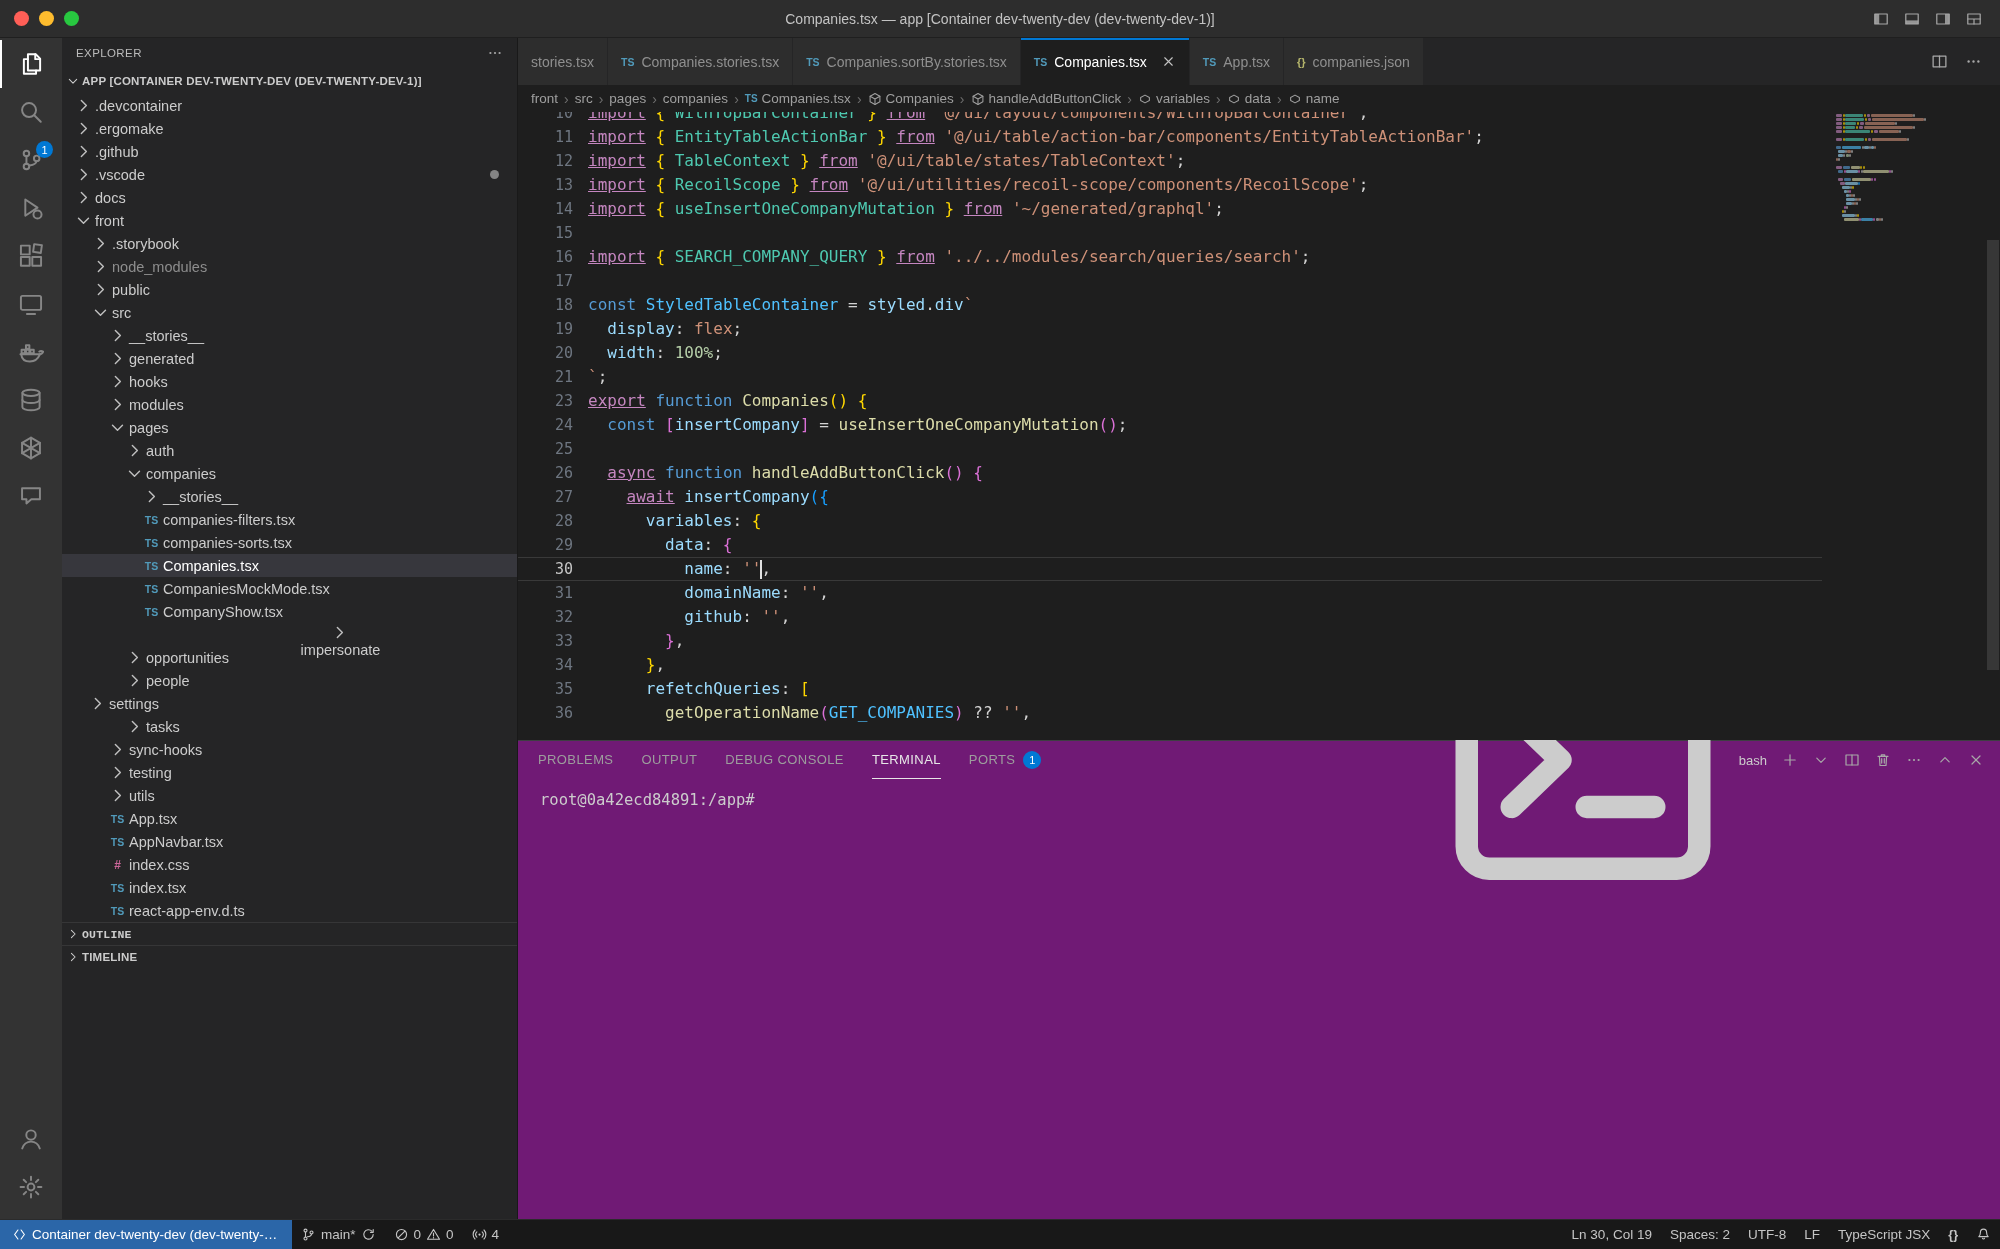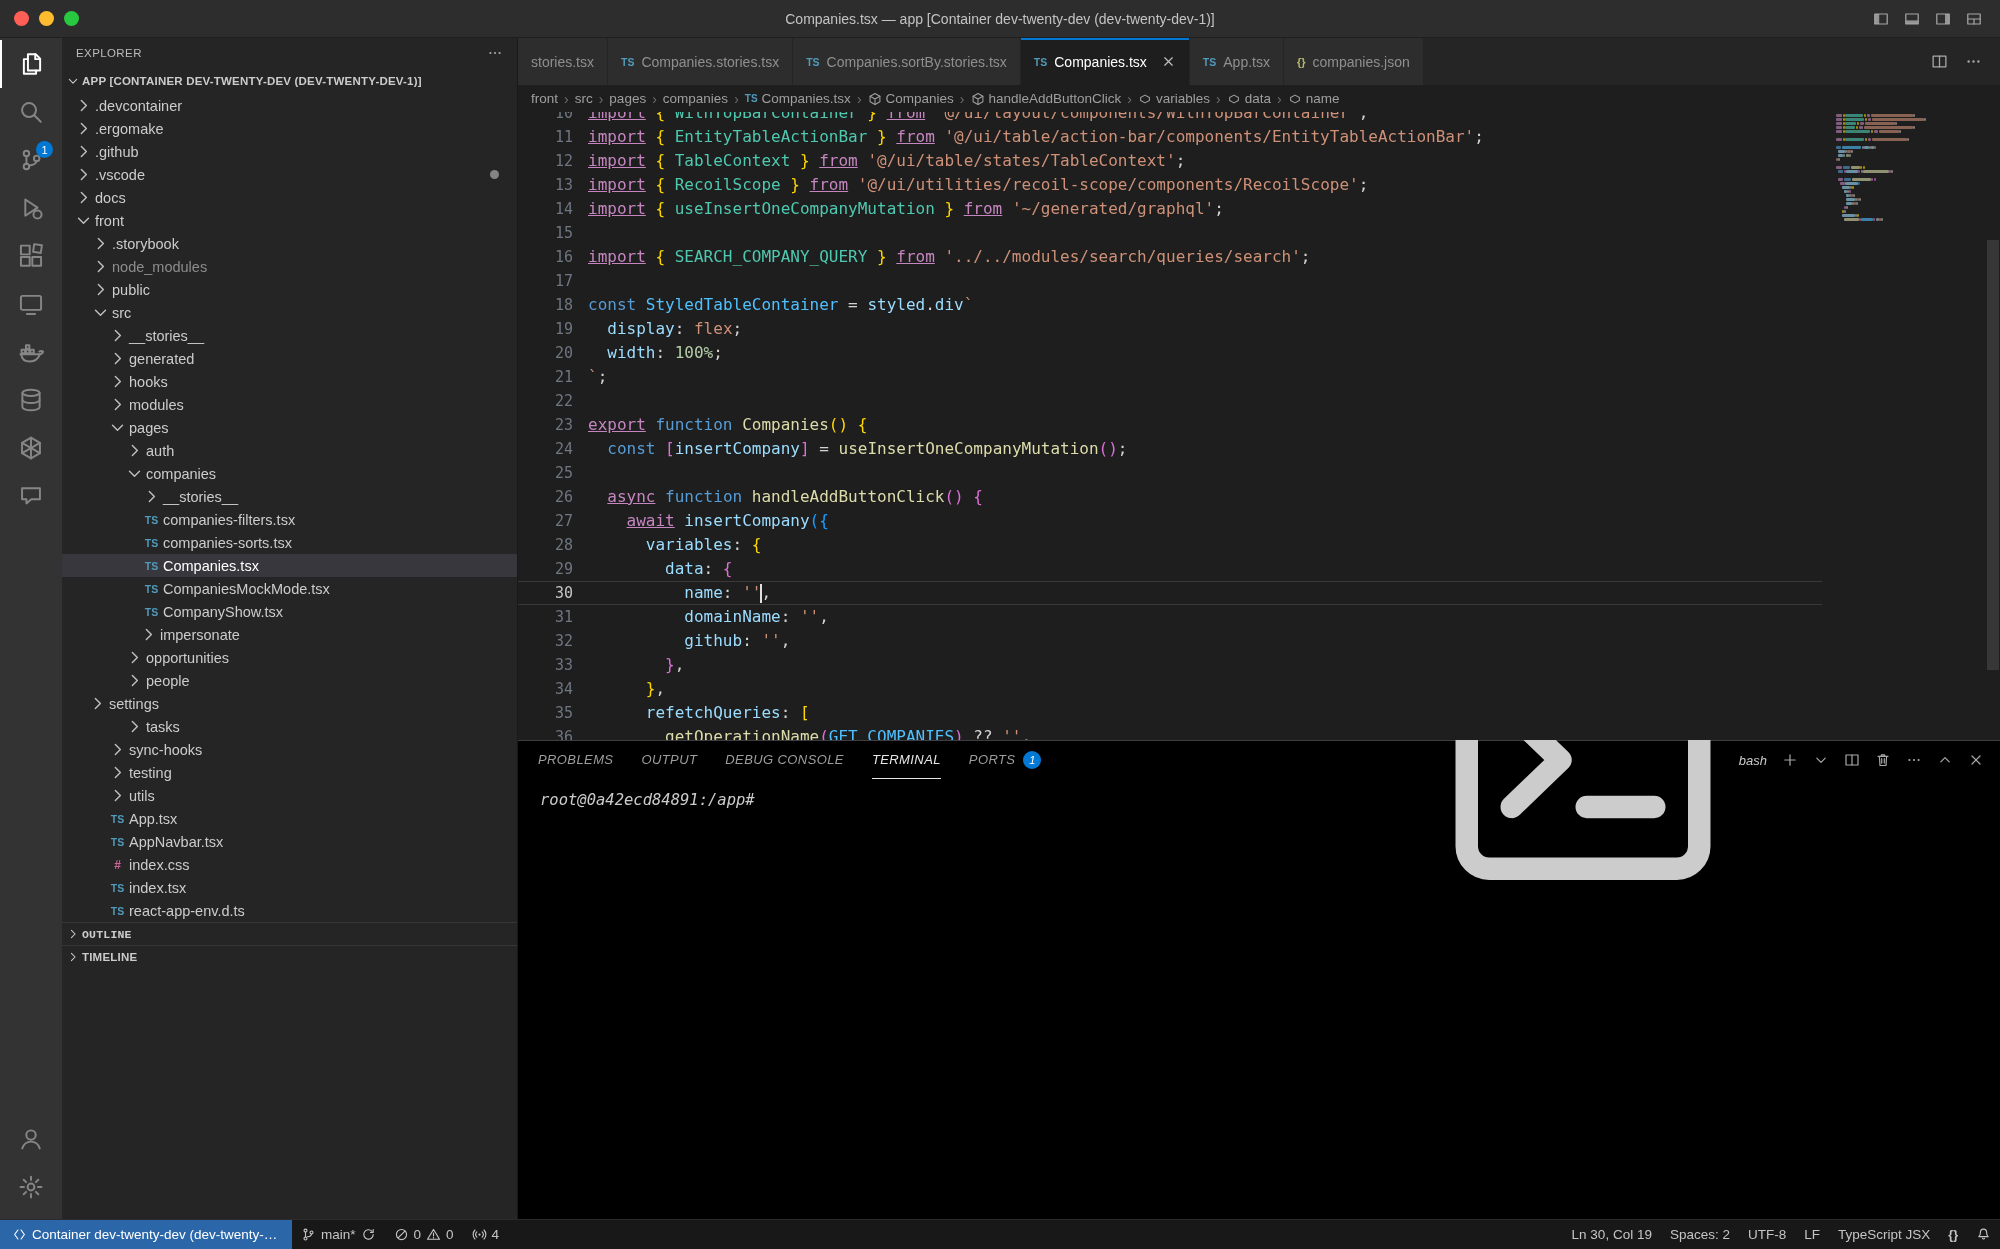--- a/index.html
+++ b/index.html
@@ -76,21 +76,21 @@
   .ctext{flex:1;min-width:0;}
   .tk-kw{color:#C586C0;text-decoration:underline;}.tk-dkw{color:#569CD6;}.tk-id{color:#9CDCFE;}.tk-cls{color:#4EC9B0;}
   .tk-fn{color:#DCDCAA;}.tk-str{color:#CE9178;}.tk-num{color:#B5CEA8;}.tk-pun{color:#D4D4D4;}
   .tk-b1{color:#FFD700;}.tk-b2{color:#DA70D6;}.tk-b3{color:#179FFF;}.tk-cv{color:#4FC1FF;}.tk-cssp{color:#9CDCFE;}
   .cursor{display:inline-block;width:2px;height:19px;background:#e0e0e0;vertical-align:middle;margin:0 -1px;}
   .minimap{position:absolute;top:2px;right:14px;width:150px;bottom:0;background:#1e1e1e;}
   .mm-line{height:3px;margin-bottom:1px;display:flex;}
   .mm-seg{height:3px;border-radius:1px;opacity:.6;}
   .sb-thumb{position:absolute;right:1px;top:128px;width:12px;height:430px;background:rgba(121,121,121,.28);}
   
-  .panel{height:479px;flex:none;background:#000000;border-top:1px solid #3e3e42;display:flex;flex-direction:column;font-style:italic;}
+  .panel{height:479px;flex:none;background:#701a75;border-top:1px solid #3e3e42;display:flex;flex-direction:column;}
   .panel-head{height:38px;flex:none;display:flex;align-items:center;justify-content:space-between;padding:0 16px 0 20px;}
   .ptabs{display:flex;gap:28px;height:100%;}
   .ptab{height:100%;display:flex;align-items:center;gap:8px;font-size:13px;letter-spacing:.4px;
     color:#9d9d9d;border-bottom:1px solid transparent;cursor:pointer;}
   .ptab.active{color:#e7e7e7;border-bottom-color:#e7e7e7;}
   .pbadge{background:var(--badge,#0078d4);color:#fff;border-radius:50%;width:18px;height:18px;
     font-size:11px;display:flex;align-items:center;justify-content:center;}
   .panel-actions{display:flex;align-items:center;gap:15px;color:#a8a8a8;}
   .panel-actions .ic-btn{width:16px;height:16px;}
   .shell-chip{display:flex;align-items:center;gap:6px;font-size:13px;color:#cccccc;cursor:pointer;}
@@ -437,21 +437,21 @@
             <span class="lbl">Companies.tsx</span>
           </div>
           <div class="row" style="padding-left: 80px;">
             <span class="ficon ts-ic">TS</span>
             <span class="lbl">CompaniesMockMode.tsx</span>
           </div>
           <div class="row" style="padding-left: 80px;">
             <span class="ficon ts-ic">TS</span>
             <span class="lbl">CompanyShow.tsx</span>
           </div>
-          <div class="row" style="padding-left: 77px;">
+          <div class="row" style="padding-left: 100px; flex-direction: column;">
             <span class="tw">
               <svg viewBox="0 0 16 16" fill="none" stroke="currentColor" stroke-width="1.2" stroke-linecap="round" stroke-linejoin="round">
                 <path d="M6.2 3.8L10.4 8l-4.2 4.2"></path>
               </svg>
             </span>
             <span class="lbl">impersonate</span>
           </div>
           <div class="row" style="padding-left: 63px;">
             <span class="tw">
               <svg viewBox="0 0 16 16" fill="none" stroke="currentColor" stroke-width="1.2" stroke-linecap="round" stroke-linejoin="round">
@@ -674,21 +674,20 @@
             <div class="cline"><span class="gut">12</span><span class="ctext"><span class="tk-kw">import</span><span class="tk-pun"> </span><span class="tk-b1">{ </span><span class="tk-cls">TableContext</span><span class="tk-b1"> }</span><span class="tk-pun"> </span><span class="tk-kw">from</span><span class="tk-pun"> </span><span class="tk-str">'@/ui/table/states/TableContext'</span><span class="tk-pun">;</span></span></div>
             <div class="cline"><span class="gut">13</span><span class="ctext"><span class="tk-kw">import</span><span class="tk-pun"> </span><span class="tk-b1">{ </span><span class="tk-cls">RecoilScope</span><span class="tk-b1"> }</span><span class="tk-pun"> </span><span class="tk-kw">from</span><span class="tk-pun"> </span><span class="tk-str">'@/ui/utilities/recoil-scope/components/RecoilScope'</span><span class="tk-pun">;</span></span></div>
             <div class="cline"><span class="gut">14</span><span class="ctext"><span class="tk-kw">import</span><span class="tk-pun"> </span><span class="tk-b1">{ </span><span class="tk-cls">useInsertOneCompanyMutation</span><span class="tk-b1"> }</span><span class="tk-pun"> </span><span class="tk-kw">from</span><span class="tk-pun"> </span><span class="tk-str">'~/generated/graphql'</span><span class="tk-pun">;</span></span></div>
             <div class="cline"><span class="gut">15</span><span class="ctext"></span></div>
             <div class="cline"><span class="gut">16</span><span class="ctext"><span class="tk-kw">import</span><span class="tk-pun"> </span><span class="tk-b1">{ </span><span class="tk-cls">SEARCH_COMPANY_QUERY</span><span class="tk-b1"> }</span><span class="tk-pun"> </span><span class="tk-kw">from</span><span class="tk-pun"> </span><span class="tk-str">'../../modules/search/queries/search'</span><span class="tk-pun">;</span></span></div>
             <div class="cline"><span class="gut">17</span><span class="ctext"></span></div>
             <div class="cline"><span class="gut">18</span><span class="ctext"><span class="tk-dkw">const</span><span class="tk-pun"> </span><span class="tk-cv">StyledTableContainer</span><span class="tk-pun"> = </span><span class="tk-id">styled</span><span class="tk-pun">.</span><span class="tk-id">div</span><span class="tk-str">`</span></span></div>
             <div class="cline"><span class="gut">19</span><span class="ctext"><span class="tk-cssp">  display</span><span class="tk-pun">:</span><span class="tk-str"> flex</span><span class="tk-pun">;</span></span></div>
             <div class="cline"><span class="gut">20</span><span class="ctext"><span class="tk-cssp">  width</span><span class="tk-pun">:</span><span class="tk-num"> 100%</span><span class="tk-pun">;</span></span></div>
             <div class="cline"><span class="gut">21</span><span class="ctext"><span class="tk-str">`</span><span class="tk-pun">;</span></span></div>
-            <div class="cline"><span class="gut">22</span><span class="ctext"></span></div>
             <div class="cline"><span class="gut">23</span><span class="ctext"><span class="tk-kw">export</span><span class="tk-pun"> </span><span class="tk-dkw">function</span><span class="tk-pun"> </span><span class="tk-fn">Companies</span><span class="tk-b1">()</span><span class="tk-pun"> </span><span class="tk-b1">{</span></span></div>
             <div class="cline"><span class="gut">24</span><span class="ctext"><span class="tk-pun">  </span><span class="tk-dkw">const</span><span class="tk-pun"> </span><span class="tk-b2">[</span><span class="tk-id">insertCompany</span><span class="tk-b2">]</span><span class="tk-pun"> = </span><span class="tk-fn">useInsertOneCompanyMutation</span><span class="tk-b2">()</span><span class="tk-pun">;</span></span></div>
             <div class="cline"><span class="gut">25</span><span class="ctext"></span></div>
             <div class="cline"><span class="gut">26</span><span class="ctext"><span class="tk-pun">  </span><span class="tk-kw">async</span><span class="tk-pun"> </span><span class="tk-dkw">function</span><span class="tk-pun"> </span><span class="tk-fn">handleAddButtonClick</span><span class="tk-b2">()</span><span class="tk-pun"> </span><span class="tk-b2">{</span></span></div>
             <div class="cline"><span class="gut">27</span><span class="ctext"><span class="tk-pun">    </span><span class="tk-kw">await</span><span class="tk-pun"> </span><span class="tk-id">insertCompany</span><span class="tk-b3">({</span></span></div>
             <div class="cline"><span class="gut">28</span><span class="ctext"><span class="tk-pun">      </span><span class="tk-id">variables</span><span class="tk-pun">: </span><span class="tk-b1">{</span></span></div>
             <div class="cline"><span class="gut">29</span><span class="ctext"><span class="tk-pun">        </span><span class="tk-id">data</span><span class="tk-pun">: </span><span class="tk-b2">{</span></span></div>
             <div class="cline cur"><span class="gut gactive">30</span><span class="ctext"><span class="tk-pun">          </span><span class="tk-id">name</span><span class="tk-pun">: </span><span class="tk-str">''</span><span class="cursor"></span><span class="tk-pun">,</span></span></div>
             <div class="cline"><span class="gut">31</span><span class="ctext"><span class="tk-pun">          </span><span class="tk-id">domainName</span><span class="tk-pun">: </span><span class="tk-str">''</span><span class="tk-pun">,</span></span></div>
             <div class="cline"><span class="gut">32</span><span class="ctext"><span class="tk-pun">          </span><span class="tk-id">github</span><span class="tk-pun">: </span><span class="tk-str">''</span><span class="tk-pun">,</span></span></div>

